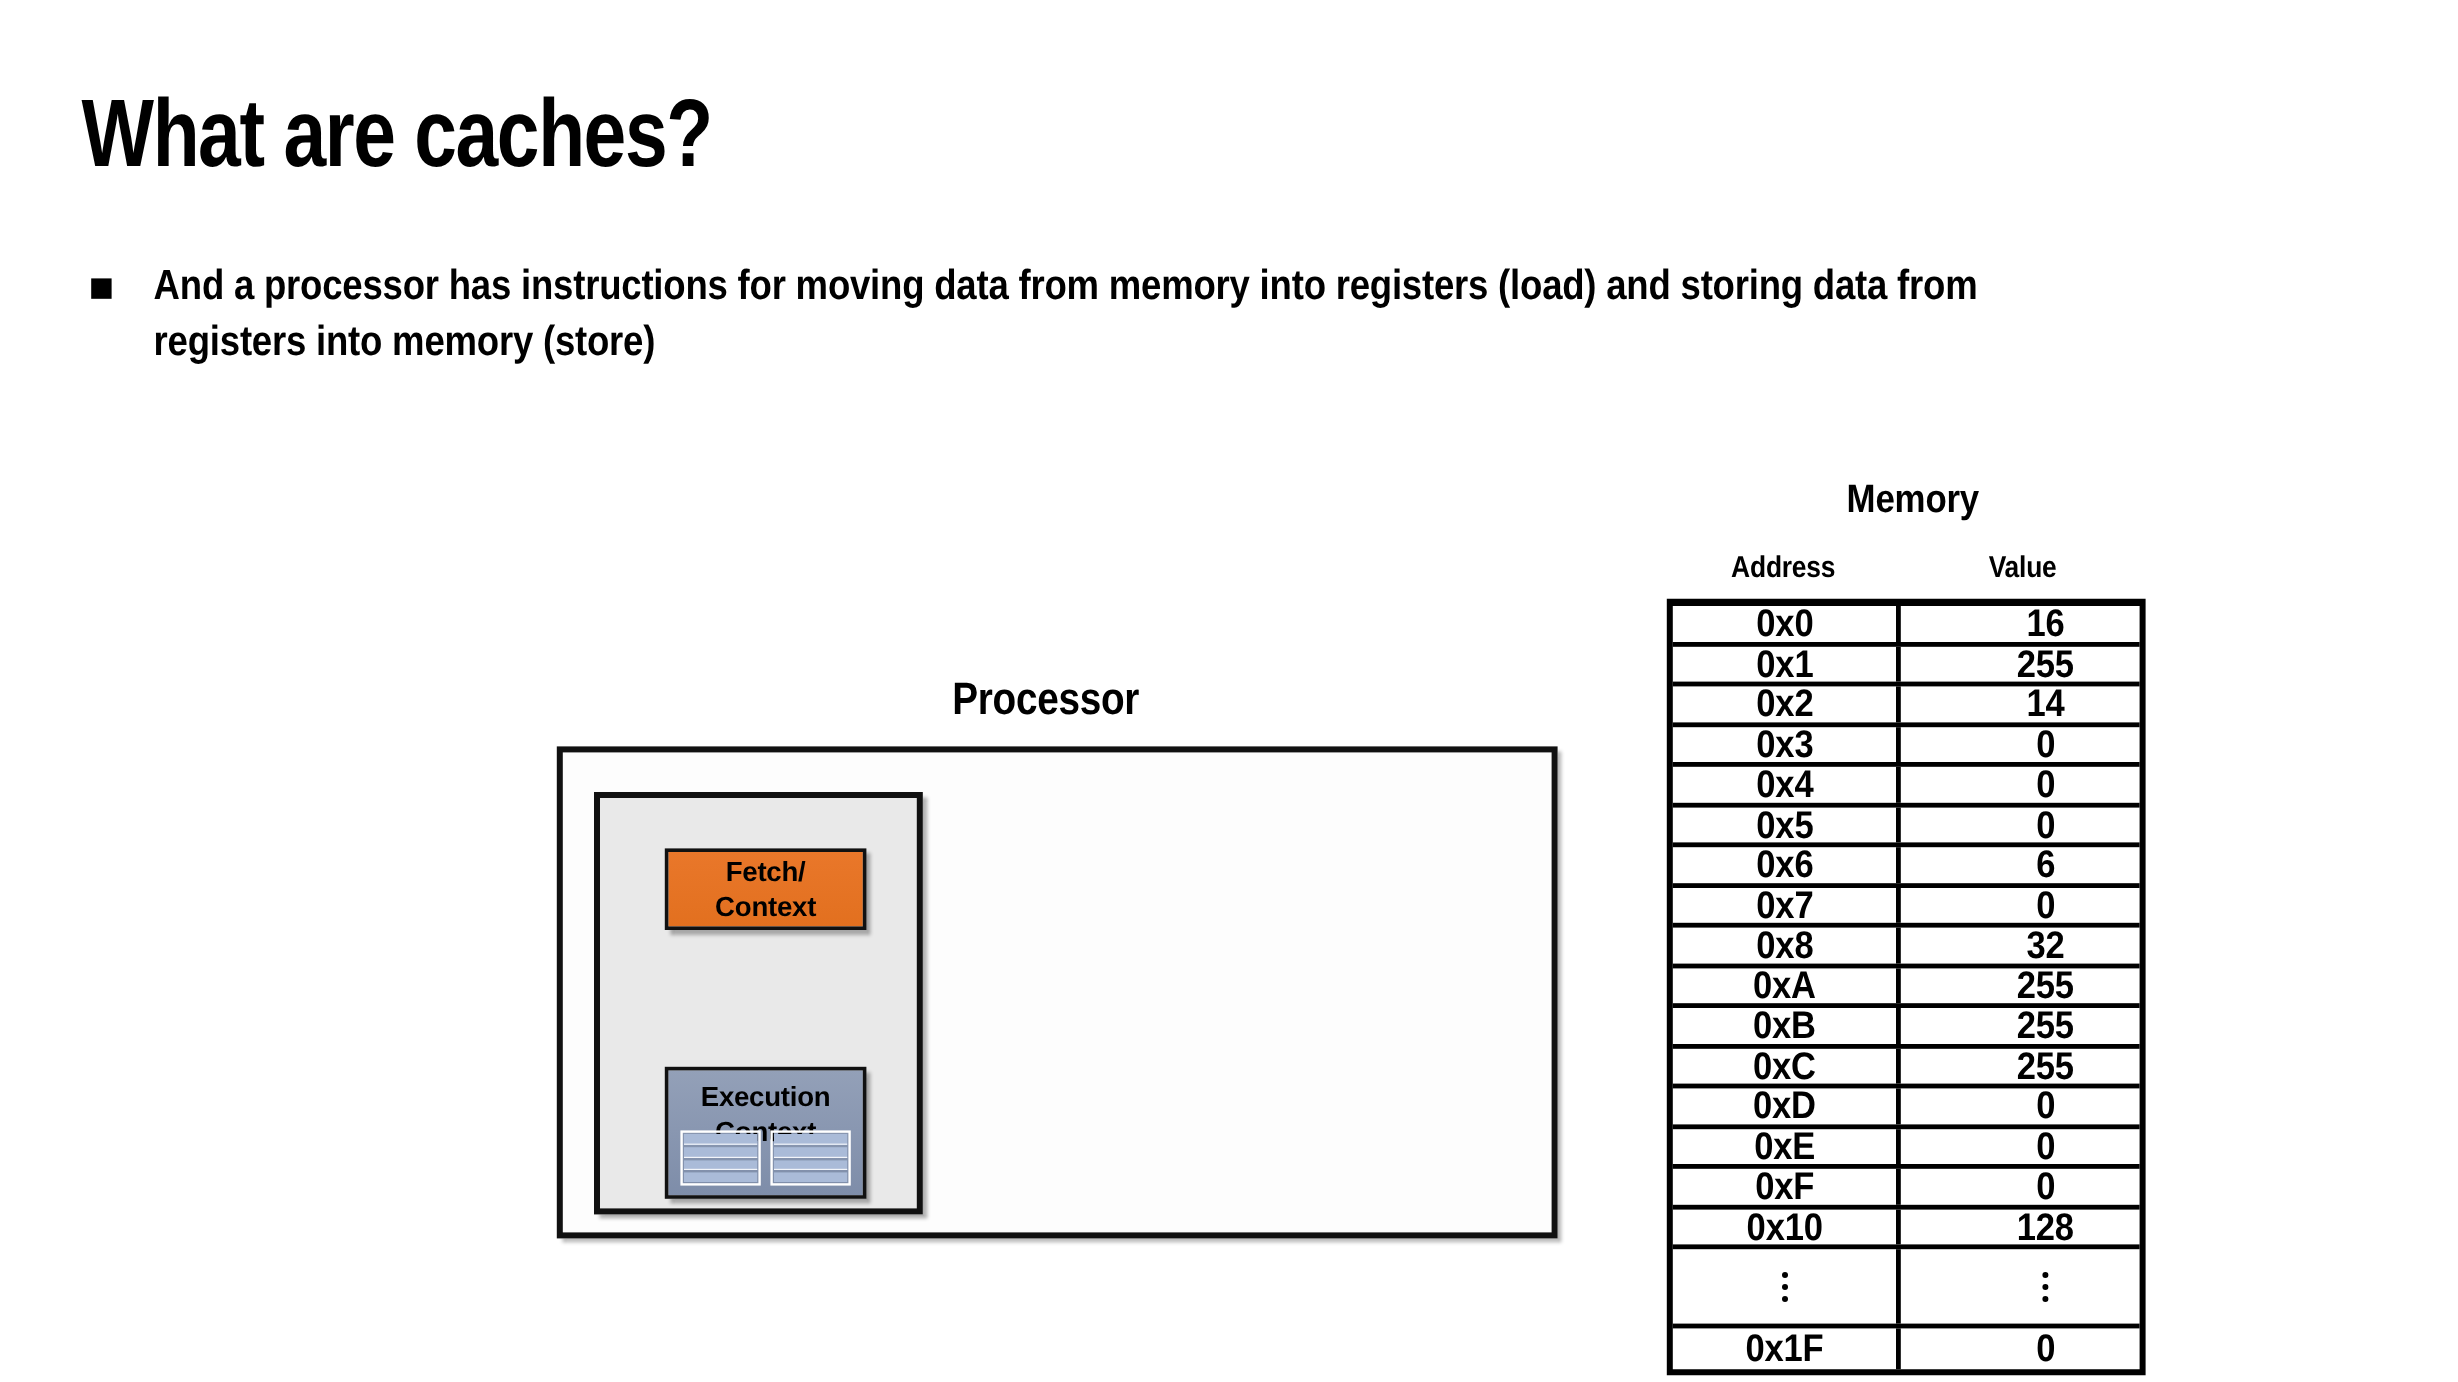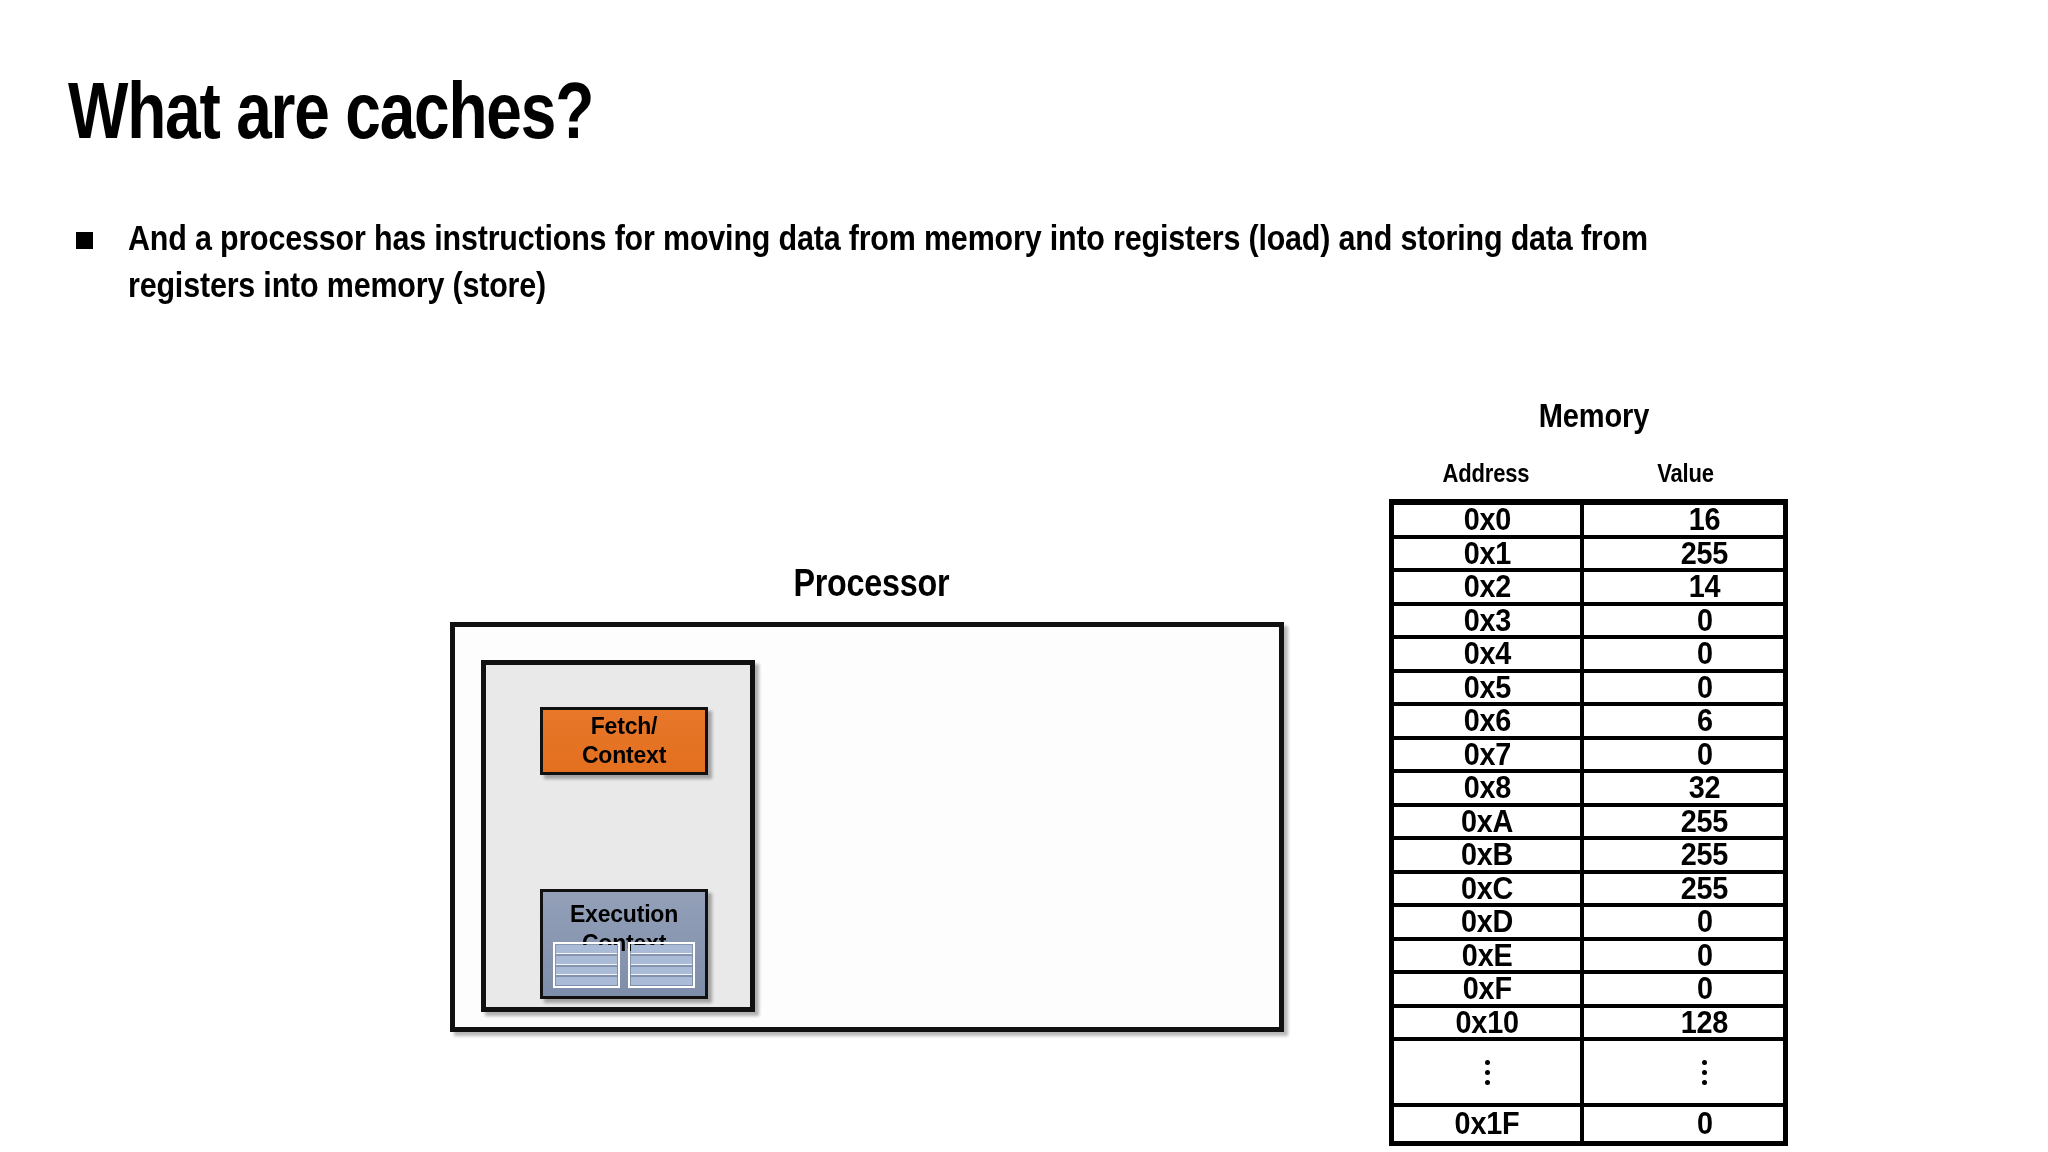--- a/index.html
+++ b/index.html
@@ -81,21 +81,21 @@
     width: 180px;
     text-align: center;
     font-size: 38px;
     font-weight: 700;
     letter-spacing: -0.3px;
     transform: scaleX(0.85);
     transform-origin: center top;
   }
   .processor-box {
     position: absolute;
-    left: 450px;
+    left: 464px;
     top: 575px;
     width: 834px;
     height: 410px;
     background: #fdfdfd;
     border: 5px solid #111111;
     box-sizing: border-box;
     box-shadow: 4px 4px 3px rgba(0,0,0,0.28);
   }
   .core-box {
     position: absolute;

